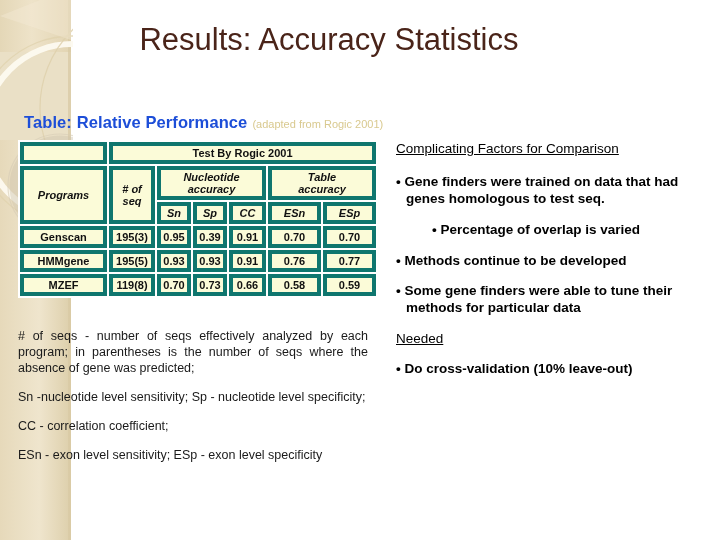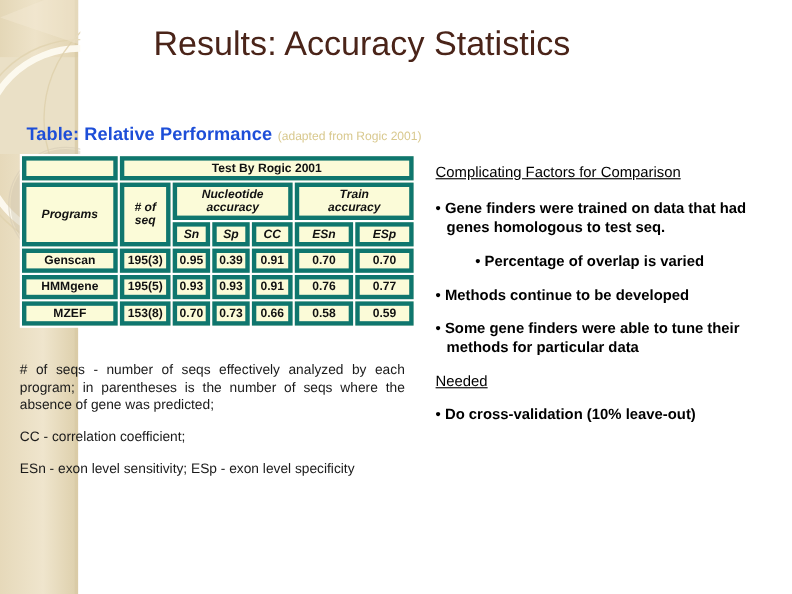--- a/index.html
+++ b/index.html
@@ -109,21 +109,21 @@
     line-height: 16px;
   }
   #legend p { margin: 0 0 13px 0; }
   #legend p.just { text-align: justify; }
   #legend p:last-child { margin-bottom: 0; }
 
   
   #rightcol {
     position: absolute;
     left: 396px;
-    top: 148px;
+    top: 140px;
     width: 312px;
     z-index: 3;
     color: #000000;
     font-size: 13.5px;
     line-height: 17px;
   }
   #rightcol .head {
     font-size: 13.5px;
     font-weight: normal;
     text-decoration: underline;
@@ -220,21 +220,21 @@
         <td class="it" rowspan="2">Programs</td>
         <td class="it" rowspan="2">
           <span># of</span><br>
           <span>seq</span>
         </td>
         <td class="it" colspan="3">
           <span>Nucleotide</span><br>
           <span>accuracy</span>
         </td>
         <td class="it" colspan="2">
-          <span>Train</span><br>
+          <span>Table</span><br>
           <span>accuracy</span>
         </td>
       </tr>
       <tr>
         <td class="it">Sn</td>
         <td class="it">Sp</td>
         <td class="it">CC</td>
         <td class="it">ESn</td>
         <td class="it">ESp</td>
       </tr>
@@ -252,33 +252,34 @@
         <td class="rowname">HMMgene</td>
         <td class="num">195(5)</td>
         <td class="num">0.93</td>
         <td class="num">0.93</td>
         <td class="num">0.91</td>
         <td class="num">0.76</td>
         <td class="num">0.77</td>
       </tr>
       <tr>
         <td class="rowname">MZEF</td>
-        <td class="num">153(8)</td>
+        <td class="num">119(8)</td>
         <td class="num">0.70</td>
         <td class="num">0.73</td>
         <td class="num">0.66</td>
         <td class="num">0.58</td>
         <td class="num">0.59</td>
       </tr>
     </tbody>
   </table>
 </div>
 
 <div id="legend">
   <p class="just"># of seqs - number of seqs effectively analyzed by each program; in parentheses is the number of seqs where the absence of gene was predicted;</p>
+  <p class="just">Sn -nucleotide level sensitivity; Sp - nucleotide level specificity;</p>
   <p>CC - correlation coefficient;</p>
   <p class="just">ESn - exon level sensitivity; ESp - exon level specificity</p>
 </div>
 
 <div id="rightcol">
   <div class="head">Complicating Factors for Comparison</div>
   <div class="bullet">• Gene finders were trained on data that had genes homologous to test seq.</div>
   <div class="bullet indent">• Percentage of overlap is varied</div>
   <div class="bullet tight">• Methods continue to be developed</div>
   <div class="bullet">• Some gene finders were able to tune their methods for particular data</div>

